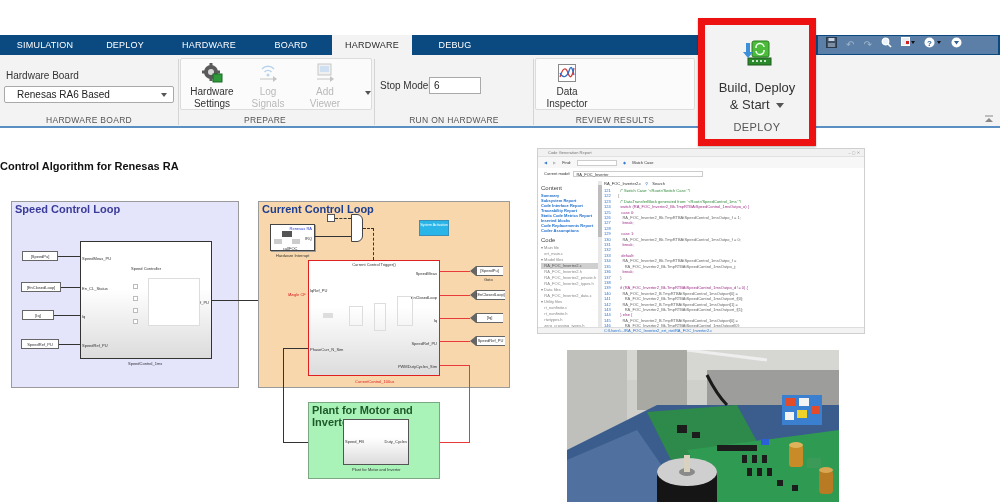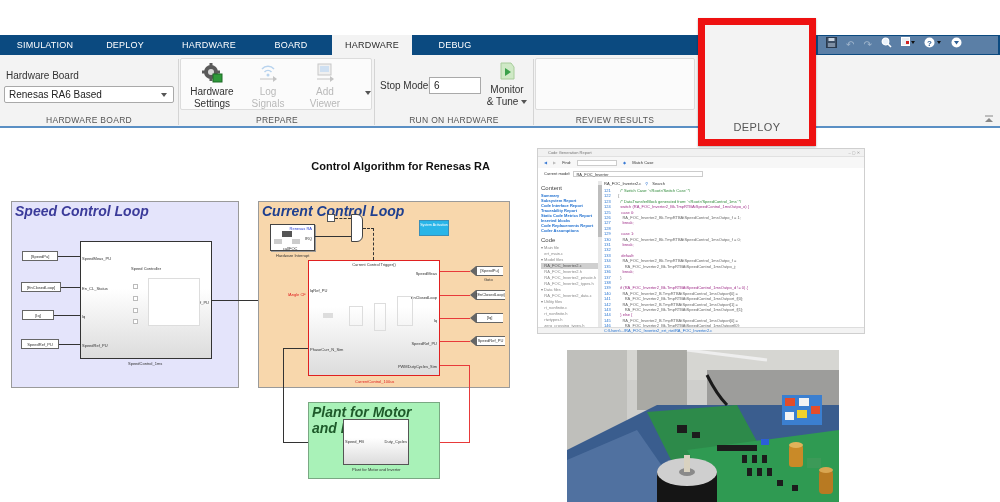--- a/index.html
+++ b/index.html
@@ -10,21 +10,21 @@
   .tabbar { position: absolute; left: 0; top: 35px; width: 1000px; height: 20px; background: #0b4a80; }
   .tab { position: absolute; top: 0; height: 20px; line-height: 20px; font-size: 9px; color: #fff; text-align: center; letter-spacing: 0.2px; }
   .tab.active { background: #f3f3f3; color: #2b2b2b; }
   .qa { position: absolute; top: 36px; left: 818px; width: 180px; height: 18px; background: #5b7fa6; display: flex; align-items: center; gap: 9px; padding-left: 8px; }
   .qa span { font-size: 10px; color: #dfe8f2; line-height: 18px; }
   .ribbon { position: absolute; left: 0; top: 55px; width: 1000px; height: 73px; background: #f3f3f3; border-bottom: 2px solid #5a8fc4; }
   .group-label { position: absolute; top: 60px; font-size: 8.5px; color: #555; text-align: center; letter-spacing: 0.3px; }
   .sep { position: absolute; top: 4px; width: 1px; height: 66px; background: #d4d4d4; }
 
   .hb-label { position: absolute; left: 6px; top: 15px; font-size: 10px; color: #333; }
-  .hb-select { position: absolute; left: 4px; top: 31px; width: 170px; height: 17px; border: 1px solid #a9a9a9; border-radius: 2px; background: #fff; font-size: 10px; padding-left: 4px; line-height: 15px; color: #222; }
+  .hb-select { position: absolute; left: 4px; top: 31px; width: 170px; height: 17px; border: 1px solid #a9a9a9; border-radius: 2px; background: #fff; font-size: 10px; padding-left: 12px; line-height: 15px; color: #222; }
   .hb-select .caret { position: absolute; right: 6px; top: 6px; width: 0; height: 0; border-left: 3px solid transparent; border-right: 3px solid transparent; border-top: 4px solid #555; }
 
   .prepare-box { position: absolute; left: 180px; top: 3px; width: 192px; height: 52px; background: #fbfbfb; border: 1px solid #dcdcdc; border-radius: 2px; }
   .rbtn { position: absolute; text-align: center; font-size: 10px; line-height: 12px; color: #333; }
   .rbtn.disabled { color: #b9b9b9; }
   .rbtn .ico { display: block; margin: 0 auto 3px auto; }
   .dd-caret { display: inline-block; width: 0; height: 0; border-left: 3px solid transparent; border-right: 3px solid transparent; border-top: 4px solid #555; vertical-align: middle; margin-left: 3px; }
 
   .stop-label { position: absolute; left: 380px; top: 25px; font-size: 10px; color: #333; }
   .stop-input { position: absolute; left: 429px; top: 22px; width: 52px; height: 17px; border: 1px solid #a9a9a9; background: #fff; font-size: 10px; padding-left: 4px; line-height: 15px; color: #222; }
@@ -33,23 +33,23 @@
 
   .collapse-btn { position: absolute; right: 6px; top: 60px; font-size: 9px; color: #777; }
 
   
   .deploy { position: absolute; left: 698px; top: 18px; width: 118px; height: 128px; border: 7px solid #ee1111; background: #f3f3f3; box-shadow: 0 1px 2px rgba(0,0,0,0.3); }
   .deploy .inner { position: absolute; left: 0; top: 0; right: 0; bottom: 0; }
   .deploy .label { position: absolute; left: 0; width: 100%; text-align: center; font-size: 13px; line-height: 16px; color: #333; }
   .deploy .glabel { position: absolute; left: 0; width: 100%; top: 96px; text-align: center; font-size: 11px; color: #555; letter-spacing: 0.4px; }
 
   
-  .model-title { position: absolute; left: 0; top: 160px; width: 490px; text-align: right; font-size: 11px; font-weight: bold; color: #111; padding-left: 0; }
+  .model-title { position: absolute; left: 0; top: 160px; width: 490px; text-align: left; font-size: 11px; font-weight: bold; color: #111; padding-left: 0; }
   .area { position: absolute; border: 1px solid #9a9a9a; }
-  .area-title { position: absolute; left: 3px; top: 1px; font-size: 14px; font-weight: bold; font-style: italic; }
+  .area-title { position: absolute; left: 3px; top: 1px; font-size: 11px; font-weight: bold; }
   .speed-area { left: 11px; top: 201px; width: 228px; height: 187px; background: #e4e4fb; }
   .speed-area .area-title { color: #3b3b9a; }
   .current-area { left: 258px; top: 201px; width: 252px; height: 187px; background: #f8d7ac; }
   .current-area .area-title { color: #1e3f8f; }
   .plant-area { left: 308px; top: 402px; width: 132px; height: 77px; background: #a9f2b8; border-color: #7aa883; }
   .plant-area .area-title { color: #1e5a2a; }
 
   .subsys { position: absolute; background: linear-gradient(#ffffff 40%, #dcdcdc); border: 1.5px solid #333; }
   .subsys.red { border: 1.5px solid #e02020; }
   .tiny { position: absolute; font-size: 4px; color: #333; white-space: nowrap; }
@@ -189,48 +189,67 @@
         <rect x="6" y="3" width="9" height="6" fill="#cfe0f2"></rect>
       <line x1="3" y1="16" x2="19" y2="16" stroke="#c4c4c4"></line>
         <polygon points="16,13 20,16 16,19" fill="#c4c4c4"></polygon>
     </svg>
     <div>Add</div>
     <div>Viewer</div>
   </div>
   <div style="position:absolute;left:362px;top:28px;">
     <span class="dd-caret"></span>
   </div>
-  <div class="group-label" style="left:180px;width:194px;">PREPARE</div>
+  <div class="group-label" style="left:168px;width:194px;">PREPARE</div>
   <div class="sep" style="left:374px;"></div>
 
   <div class="stop-label">Stop Model</div>
   <div class="stop-input">6</div>
-  <div class="rbtn" style="left:484px;top:6px;width:46px;">
-    <svg class="ico" width="20" height="20" viewBox="0 0 20 20">
-      <polygon points="4,2 14,2 17,6 17,18 4,18" fill="#cfe9c6" stroke="#a8cc9b"></polygon>
-      <polygon points="8,7 14,11 8,15" fill="#3aa04a"></polygon>
-    </svg>
-    <div>Monitor</div>
-    <div><span>&amp; Tune</span><span class="dd-caret"></span></div>
-  </div>
   <div class="group-label" style="left:374px;width:160px;">RUN ON HARDWARE</div>
   <div class="sep" style="left:533px;"></div>
 
   <div class="review-box"></div>
+  <div class="rbtn" style="left:540px;top:8px;width:54px;">
+    <svg class="ico" width="20" height="20" viewBox="0 0 20 20">
+      <rect x="1.5" y="1.5" width="17" height="17" fill="#fff" stroke="#8a8a8a"></rect>
+      <path d="M3 14 C6 4, 9 4, 11 10 S15 15, 17 5" fill="none" stroke="#d23a3a" stroke-width="1.3"></path>
+      <path d="M3 10 C6 16, 10 14, 12 8 S15 4, 17 12" fill="none" stroke="#2f6fc6" stroke-width="1.3"></path>
+    </svg>
+    <div>Data</div>
+    <div>Inspector</div>
+  </div>
   <div class="group-label" style="left:535px;width:160px;text-align:center;">REVIEW RESULTS</div>
 
   <div class="collapse-btn">
     <svg width="10" height="8" viewBox="0 0 10 8">
         <line x1="1" y1="1" x2="9" y2="1" stroke="#888"></line>
         <polygon points="1,7 9,7 5,3" fill="#888"></polygon>
       </svg>
   </div>
 </div>
 
 <div class="deploy">
+  <div class="inner">
+    <svg style="position:absolute;left:38px;top:14px;" width="30" height="30" viewBox="0 0 30 30">
+      <rect x="9" y="2" width="17" height="16" rx="2" fill="#4cbb3c" stroke="#2a7d22"></rect>
+      <path d="M13 9 A4 4 0 0 1 21 8" fill="none" stroke="#eaffea" stroke-width="1.6"></path>
+      <path d="M21 11 A4 4 0 0 1 13 12" fill="none" stroke="#eaffea" stroke-width="1.6"></path>
+      <rect x="5" y="19" width="23" height="7" fill="#2a8a2a" stroke="#1c5c1c"></rect>
+      <g fill="#c8e9c8">
+          <rect x="9" y="21" width="2" height="2"></rect>
+          <rect x="13" y="21" width="2" height="2"></rect>
+          <rect x="17" y="21" width="2" height="2"></rect>
+          <rect x="21" y="21" width="2" height="2"></rect>
+        </g>
+      <rect x="3" y="4" width="4" height="10" fill="#3d8fd8"></rect>
+      <polygon points="0,13 10,13 5,19" fill="#3d8fd8"></polygon>
+    </svg>
+    <div class="label" style="top:55px;">Build, Deploy</div>
+    <div class="label" style="top:72px;"><span>&amp; Start</span> <span class="dd-caret" style="border-top-width:5px;border-left-width:4px;border-right-width:4px;"></span></div>
+  </div>
   <div class="glabel">DEPLOY</div>
 </div>
 
 <div class="model-title">Control Algorithm for Renesas RA</div>
 
 <div class="area speed-area">
   <div class="area-title">Speed Control Loop</div>
 </div>
 
 <div class="from-tag" style="left:22px;top:251px;width:36px;">[SpeedPu]</div>

